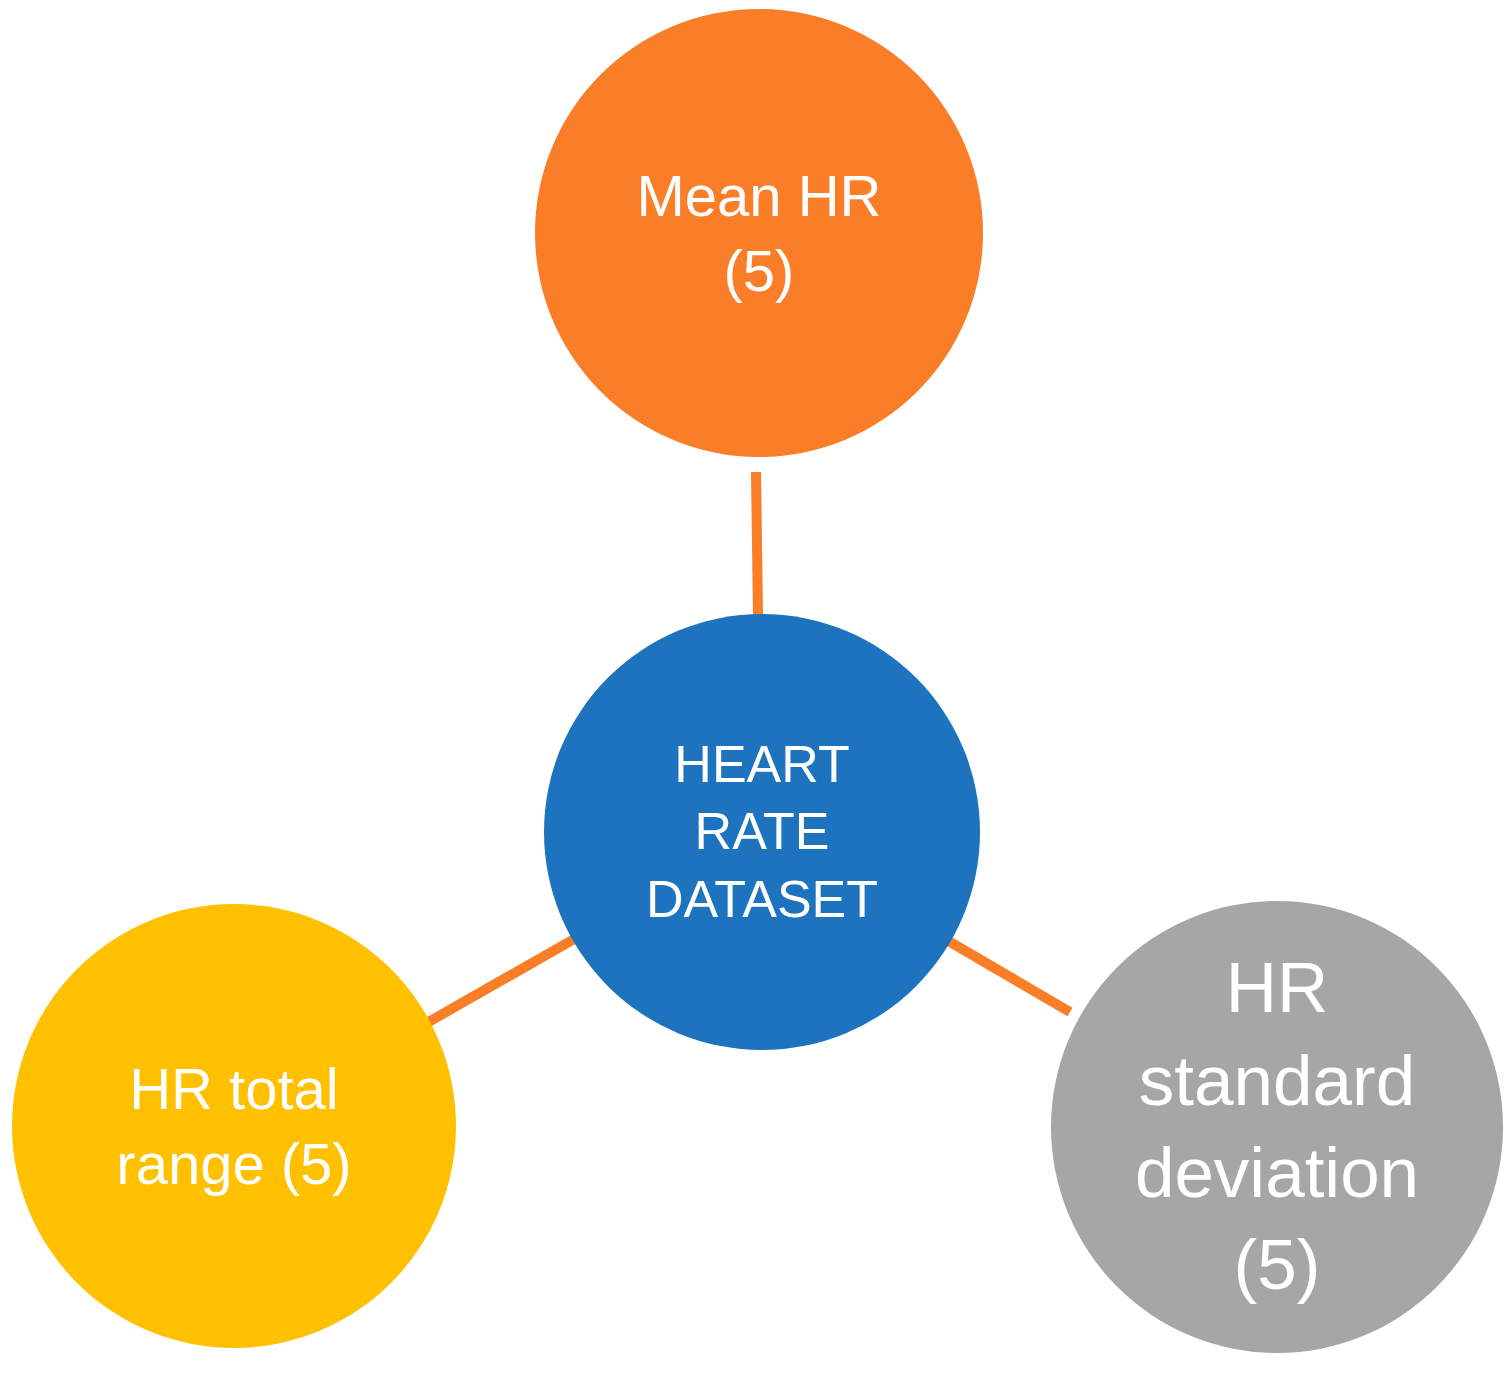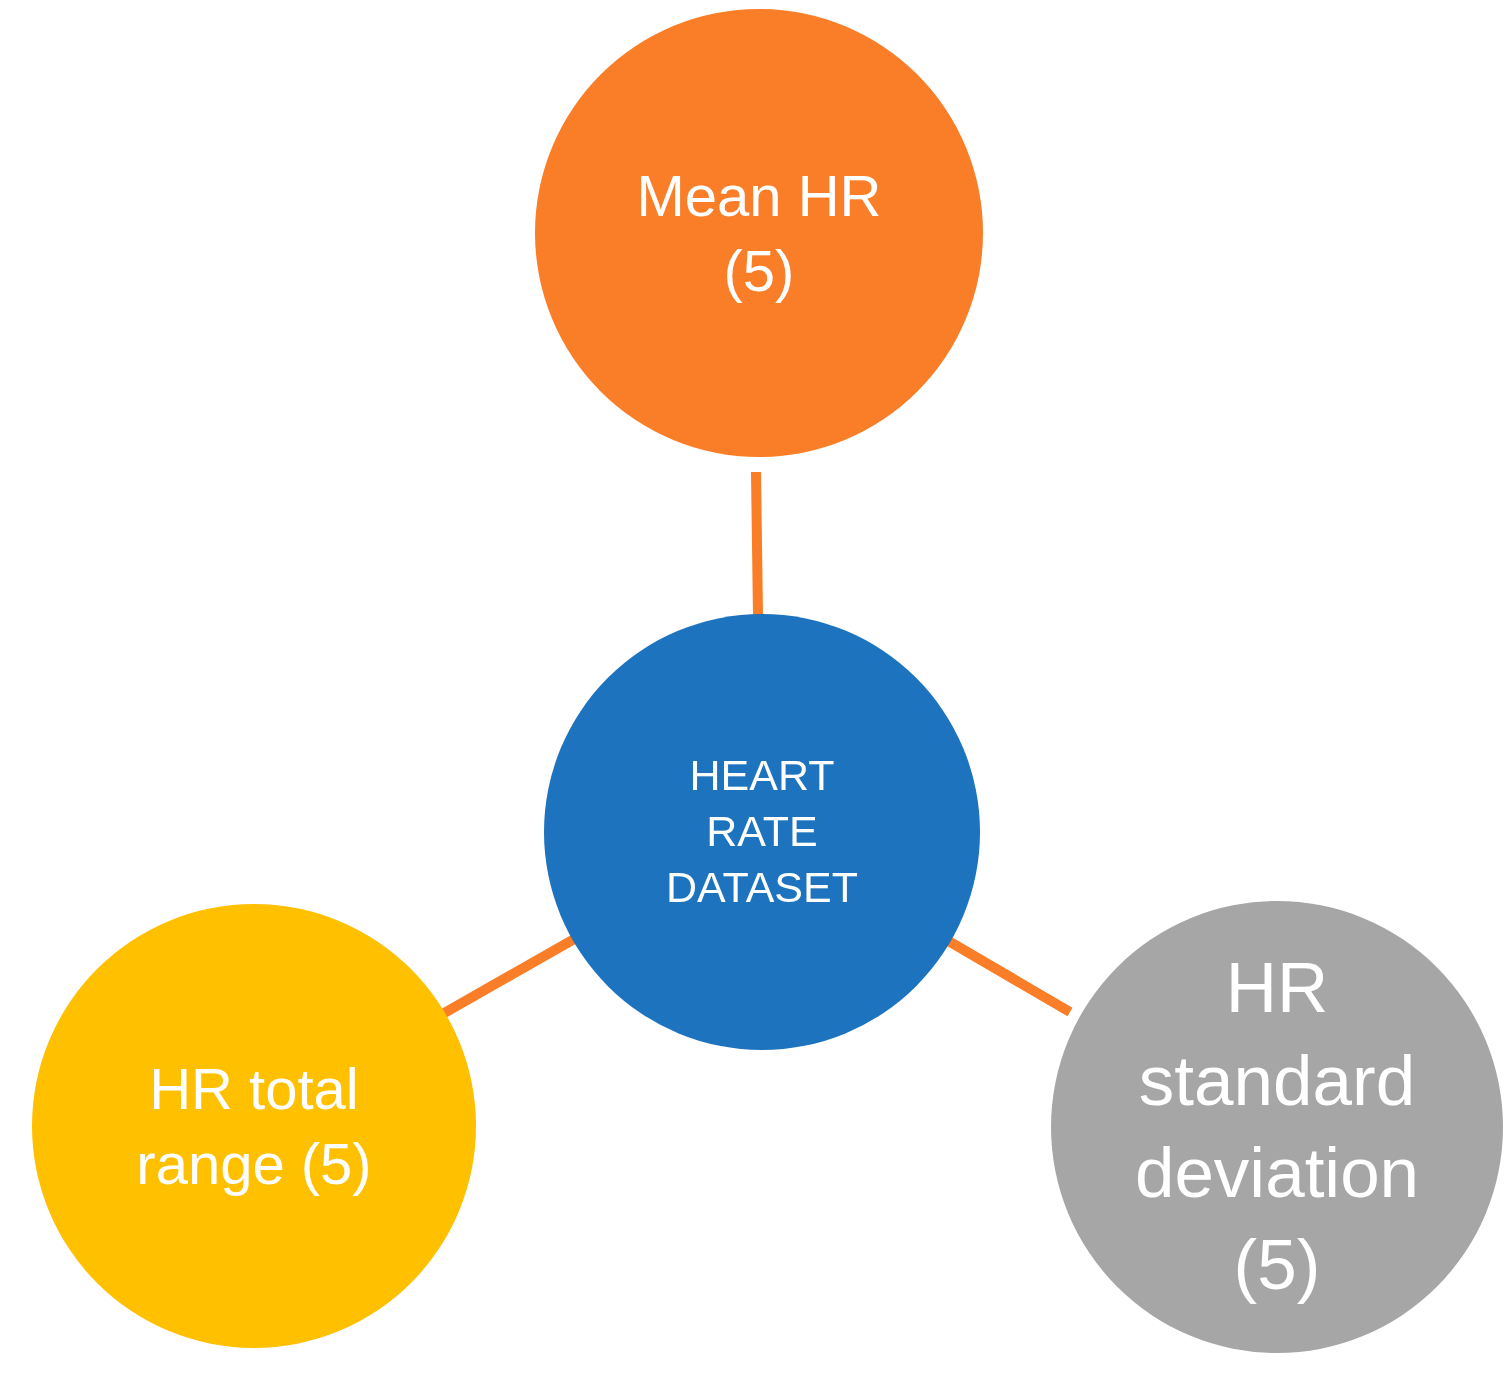--- a/index.html
+++ b/index.html
@@ -38,31 +38,31 @@
     display: block;
     width: 100%;
     line-height: 1.3;
     font-weight: 400;
   }
   .node--center {
     left: 544px;
     top: 614px;
     width: 436px;
     height: 436px;
-    font-size: 43px;
+    font-size: 52px;
   }
   .node--top {
     left: 535px;
     top: 9px;
     width: 448px;
     height: 448px;
     font-size: 58px;
   }
   .node--bottom-left {
-    left: 32px;
+    left: 12px;
     top: 904px;
     width: 444px;
     height: 444px;
     font-size: 58px;
   }
   .node--bottom-right {
     left: 1051px;
     top: 901px;
     width: 452px;
     height: 452px;

